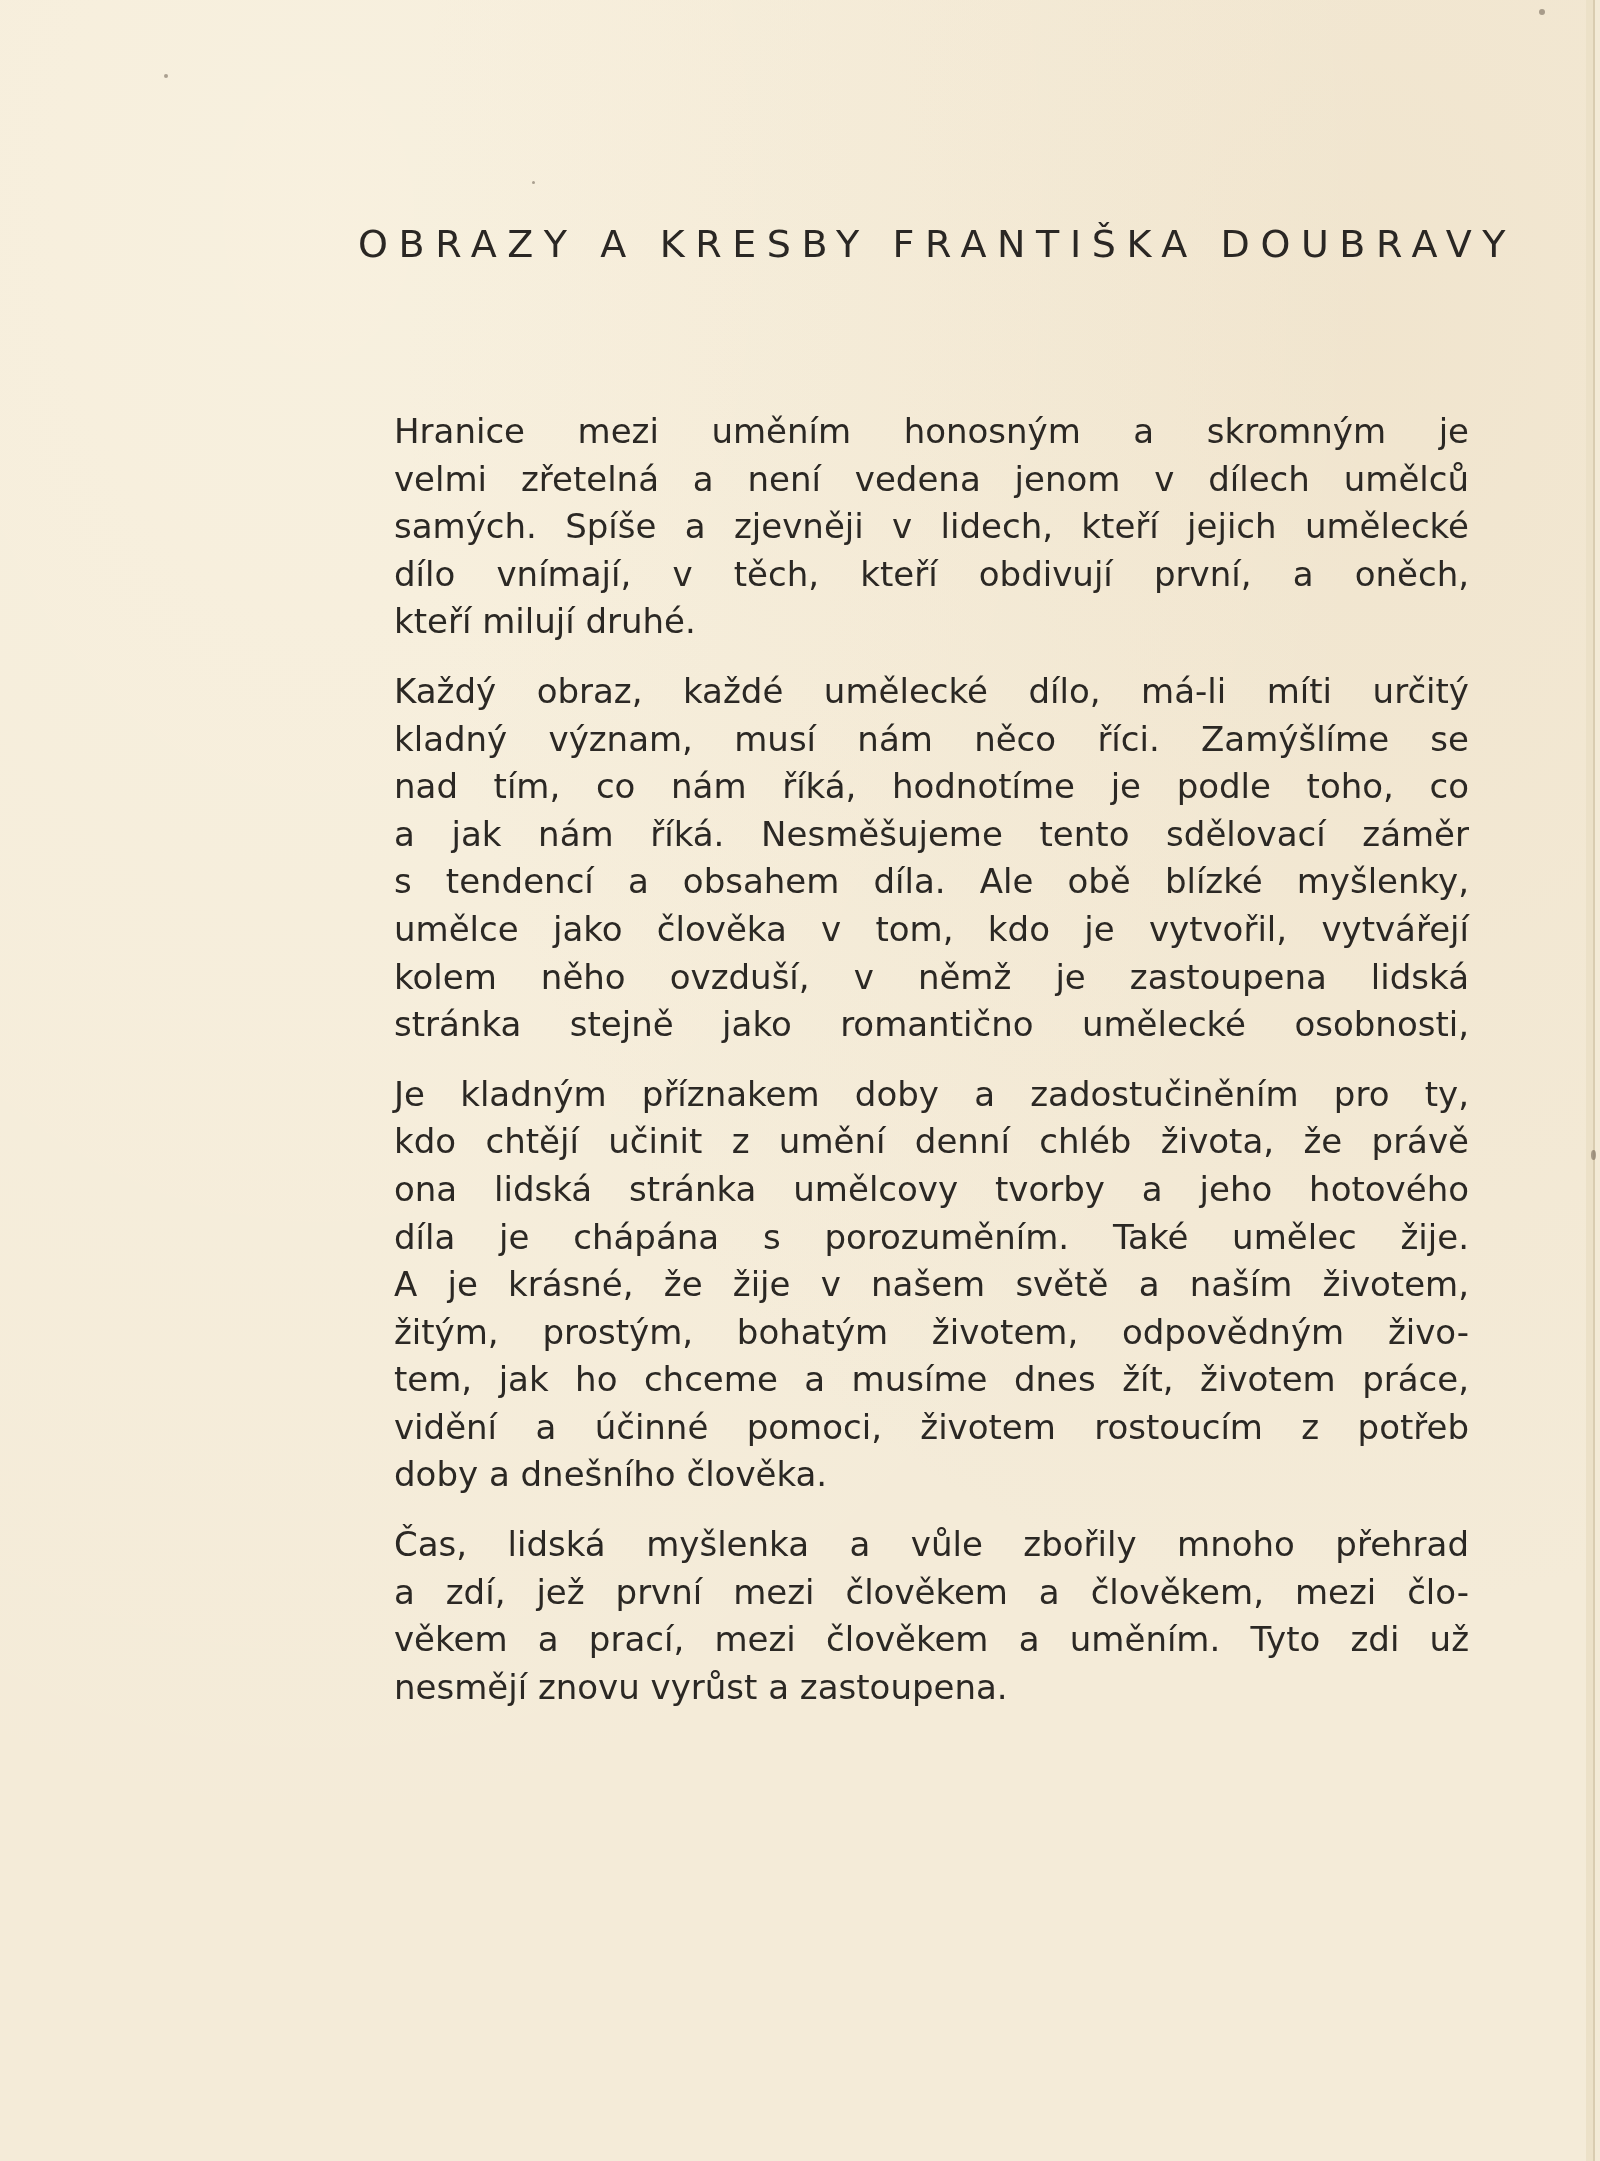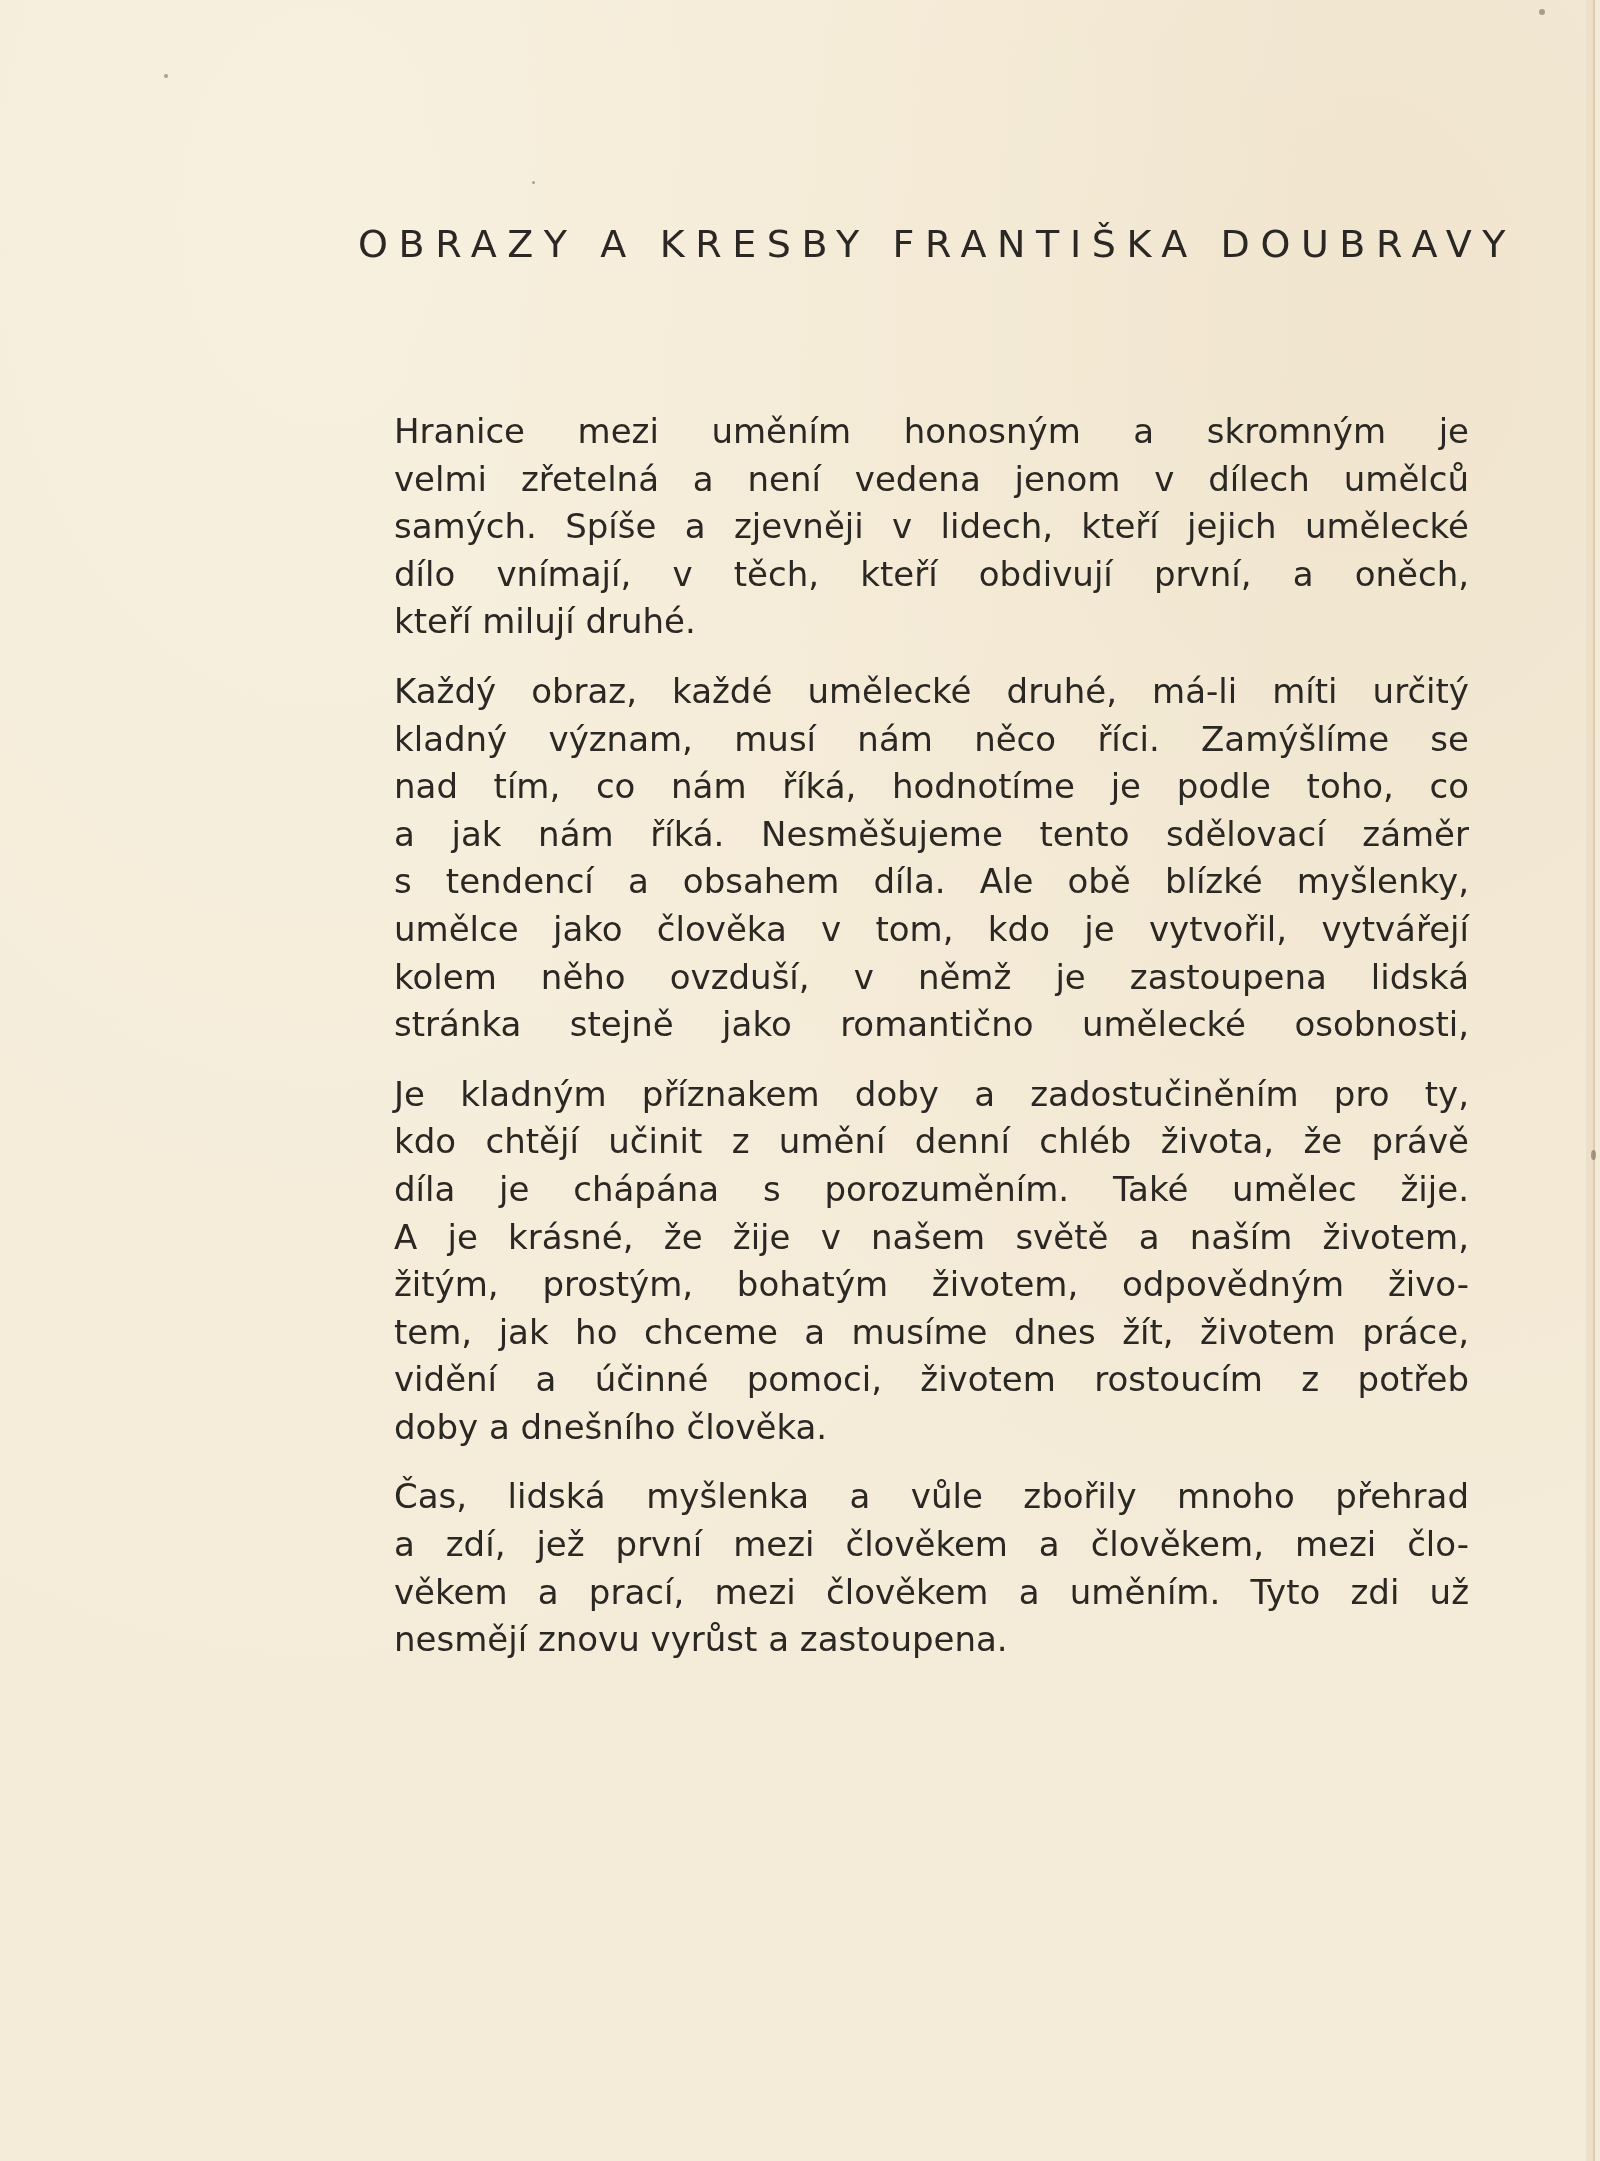--- a/index.html
+++ b/index.html
@@ -89,32 +89,33 @@
 
   <div class="body-text">
     <p class="para">
       <span class="line">Hranice mezi uměním honosným a skromným je</span>
       <span class="line">velmi zřetelná a není vedena jenom v dílech umělců</span>
       <span class="line">samých. Spíše a zjevněji v lidech, kteří jejich umělecké</span>
       <span class="line">dílo vnímají, v těch, kteří obdivují první, a oněch,</span>
       <span class="line last">kteří milují druhé.</span>
     </p>
     <p class="para">
-      <span class="line">Každý obraz, každé umělecké druhé, má-li míti určitý</span>
+      <span class="line">Každý obraz, každé umělecké dílo, má-li míti určitý</span>
       <span class="line">kladný význam, musí nám něco říci. Zamýšlíme se</span>
       <span class="line">nad tím, co nám říká, hodnotíme je podle toho, co</span>
       <span class="line">a jak nám říká. Nesměšujeme tento sdělovací záměr</span>
       <span class="line">s tendencí a obsahem díla. Ale obě blízké myšlenky,</span>
       <span class="line">umělce jako člověka v tom, kdo je vytvořil, vytvářejí</span>
       <span class="line">kolem něho ovzduší, v němž je zastoupena lidská</span>
       <span class="line">stránka stejně jako romantično umělecké osobnosti,</span>
     </p>
     <p class="para">
       <span class="line">Je kladným příznakem doby a zadostučiněním pro ty,</span>
       <span class="line">kdo chtějí učinit z umění denní chléb života, že právě</span>
+      <span class="line">ona lidská stránka umělcovy tvorby a jeho hotového</span>
       <span class="line">díla je chápána s porozuměním. Také umělec žije.</span>
       <span class="line">A je krásné, že žije v našem světě a naším životem,</span>
       <span class="line">žitým, prostým, bohatým životem, odpovědným živo-</span>
       <span class="line">tem, jak ho chceme a musíme dnes žít, životem práce,</span>
       <span class="line">vidění a účinné pomoci, životem rostoucím z potřeb</span>
       <span class="line last">doby a dnešního člověka.</span>
     </p>
     <p class="para">
       <span class="line">Čas, lidská myšlenka a vůle zbořily mnoho přehrad</span>
       <span class="line">a zdí, jež první mezi člověkem a člověkem, mezi člo-</span>

